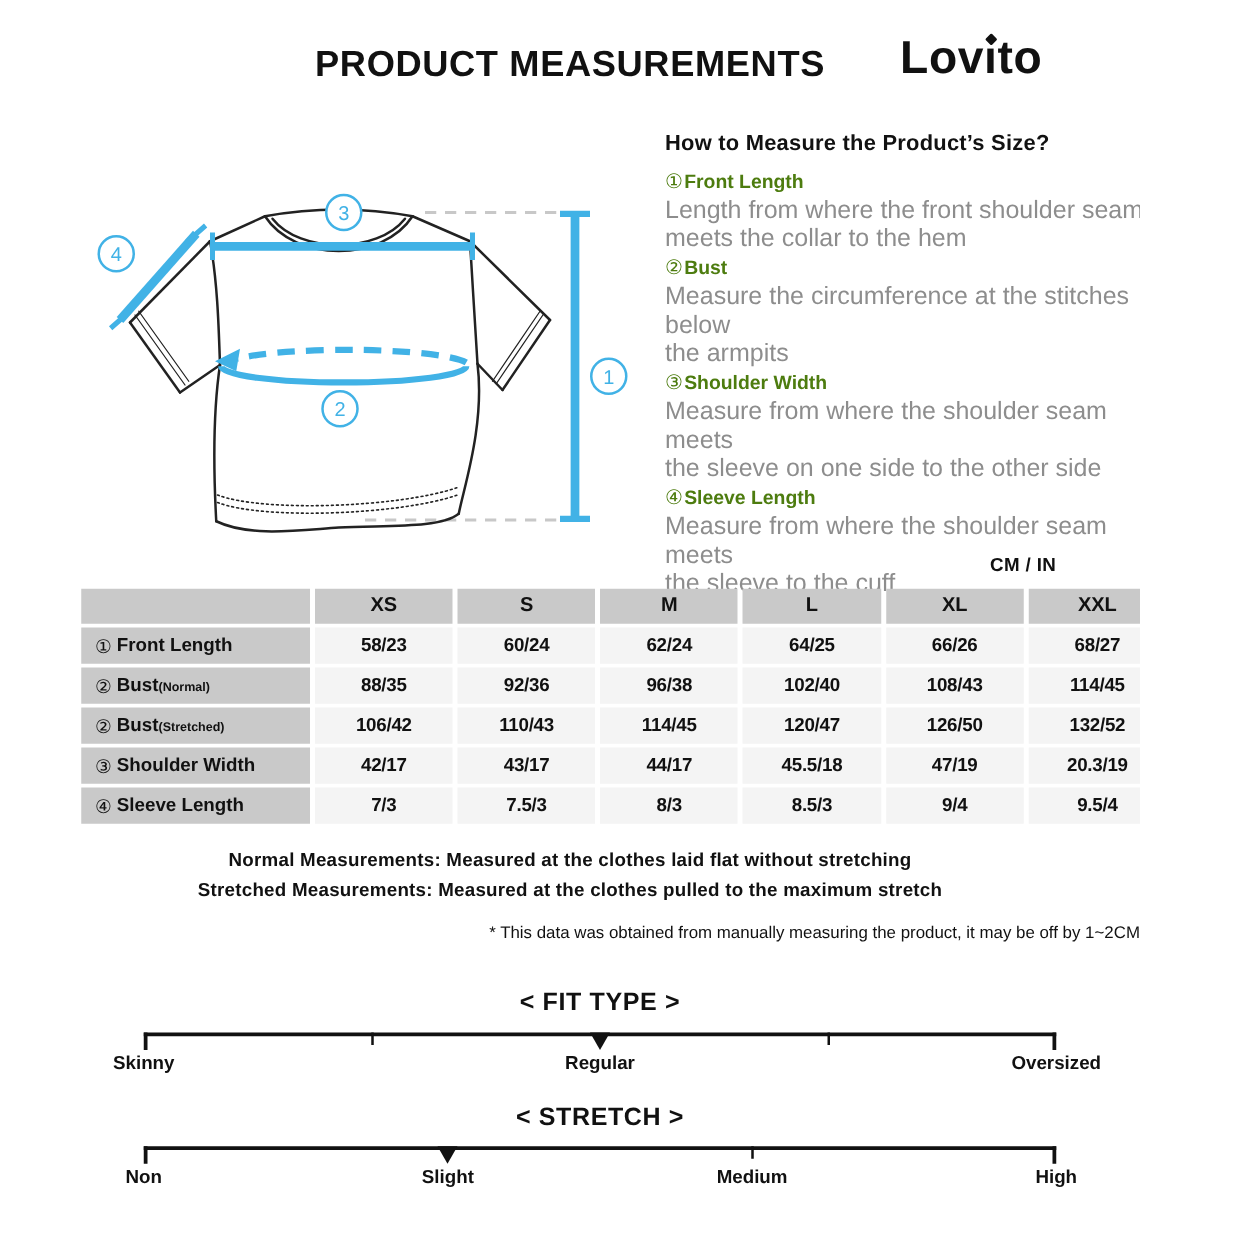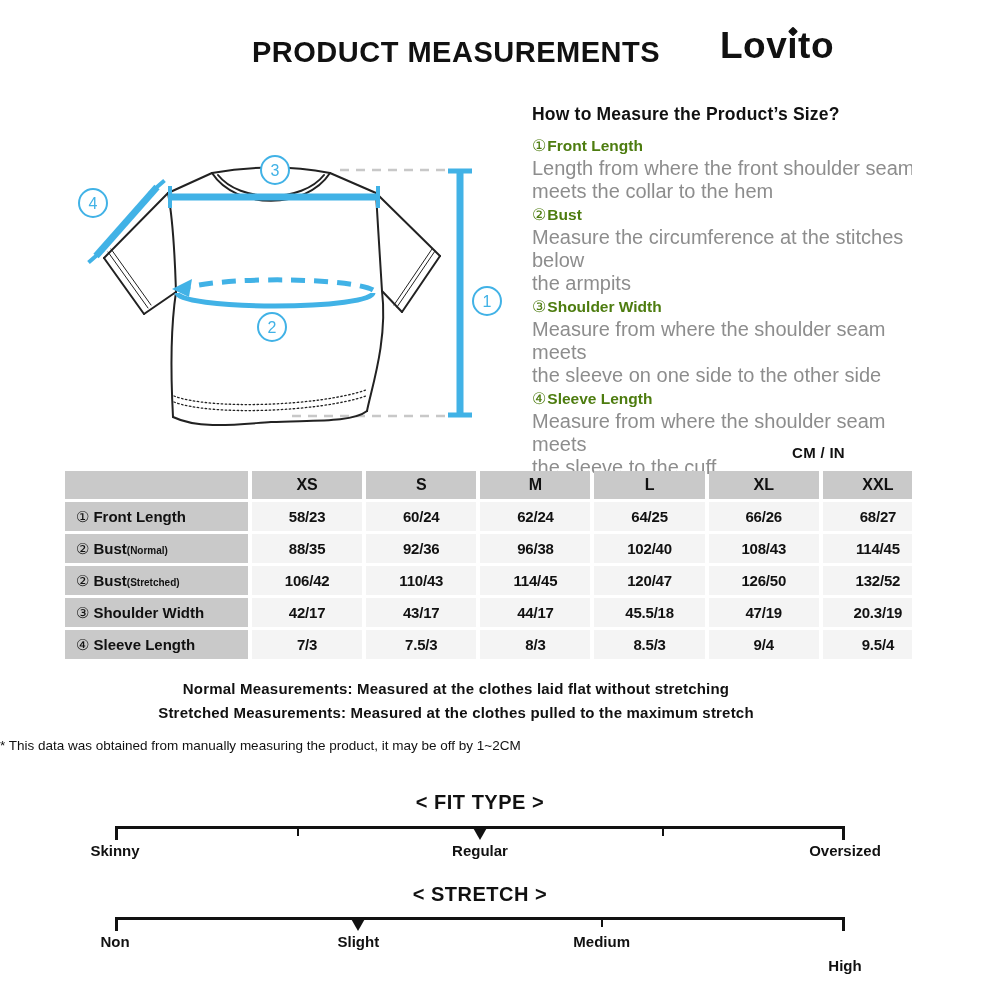--- a/index.html
+++ b/index.html
@@ -33,21 +33,21 @@
   .size-table .lc{height:29px;background:#c9c9c9;display:flex;align-items:center;
                   padding-left:11px;font-size:15px;font-weight:600;box-sizing:border-box;}
   .size-table .lc .cnum{font-weight:400;font-size:15px;margin-right:4px;}
   .size-table .lc .sub{font-size:10px;font-weight:700;align-self:center;margin-top:4px;}
   .size-table .vc{height:29px;background:#f4f4f4;display:flex;align-items:center;justify-content:center;
                   font-size:15px;font-weight:700;letter-spacing:-.2px;}
 
   
   .note{position:absolute;left:0;width:100%;text-align:center;font-size:15px;font-weight:600;
         letter-spacing:.2px;}
-  .footnote{position:absolute;left:0;width:100%;text-align:left;font-size:13.5px;font-weight:500;}
+  .footnote{position:absolute;left:0;width:100%;text-align:right;font-size:13.5px;font-weight:500;}
 
   
   .slider{position:absolute;left:115px;width:730px;}
   .slider-title{width:100%;text-align:center;font-size:20px;font-weight:800;letter-spacing:.5px;}
   .track{position:relative;height:3px;background:#111;}
   .cap{position:absolute;top:0;width:3px;height:14px;background:#111;}
   .cap.left{left:0;} .cap.right{left:calc(100% - 3px);}
   .tick{position:absolute;top:0;width:2px;height:10px;background:#111;transform:translateX(-50%);}
   .marker{position:absolute;top:0;width:0;height:0;transform:translateX(-50%);
           border-left:8px solid transparent;border-right:8px solid transparent;border-top:14px solid #111;}
@@ -235,17 +235,17 @@
   <div class="slider" style="top:883px;">
     <div class="slider-title">&lt; STRETCH &gt;</div>
     <div class="track" style="margin-top:11px;">
       <div class="cap left"></div>
       <div class="cap right"></div>
       <div class="tick" style="left:66.667%;"></div>
       <div class="marker" style="left:33.333%;"></div>
       <span class="slabel" style="left:0;">Non</span>
       <span class="slabel" style="left:33.333%;">Slight</span>
       <span class="slabel" style="left:66.667%;">Medium</span>
-      <span class="slabel" style="left:100%;margin-top:24px;">High</span>
+      <span class="slabel" style="left:100%;">High</span>
     </div>
   </div>
 
 </div>
 
 </body></html>

